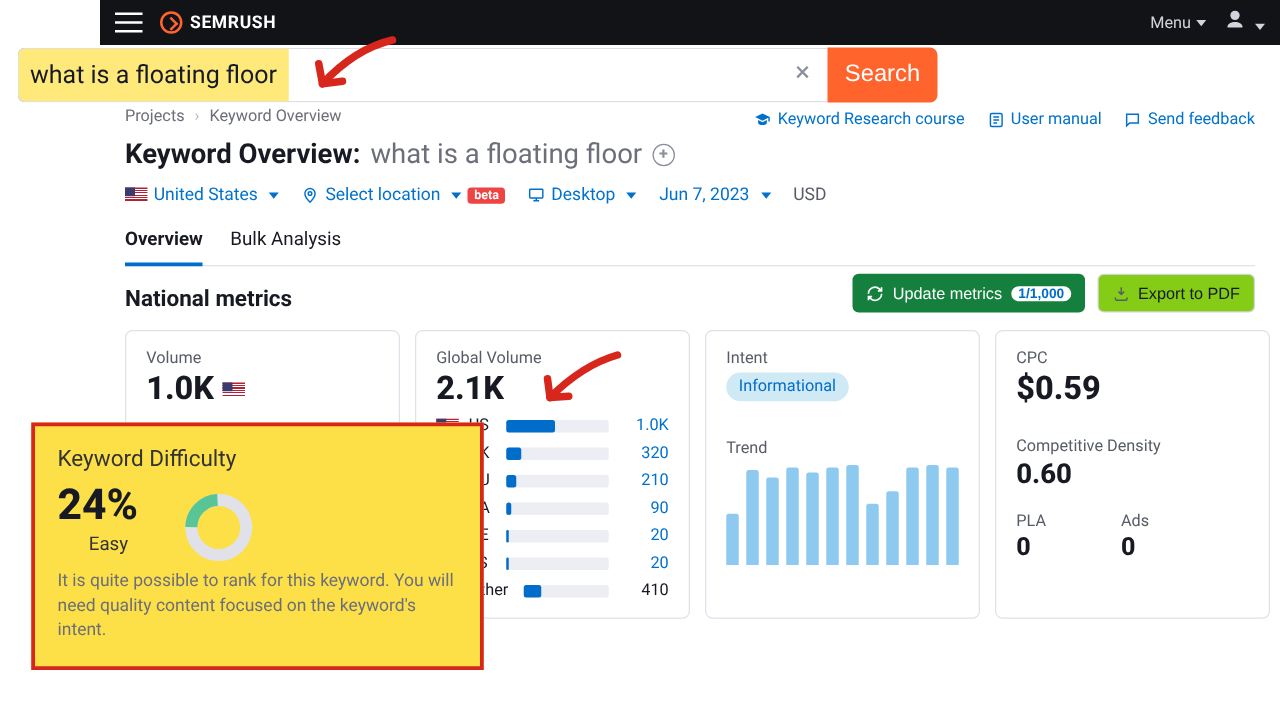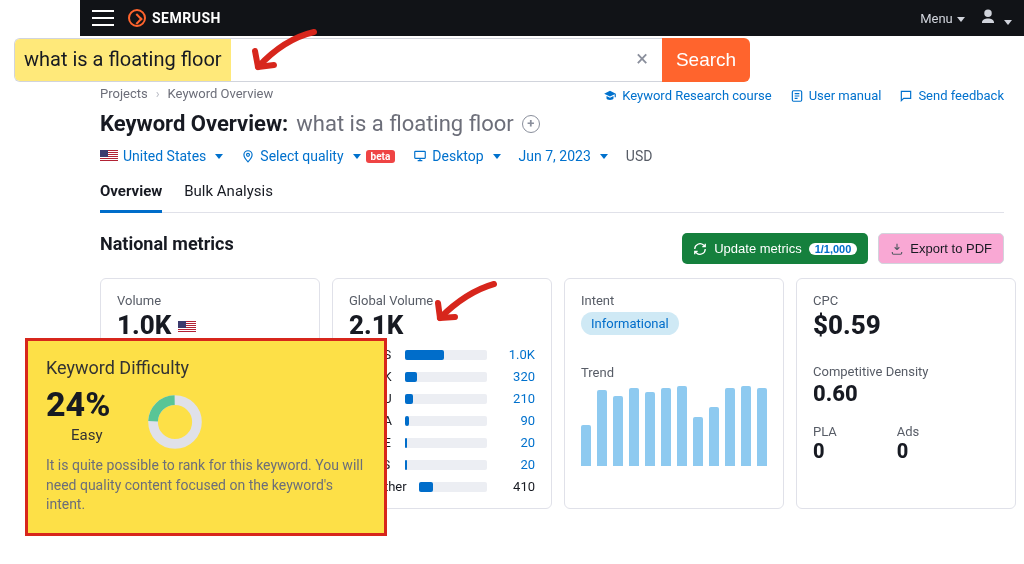--- a/index.html
+++ b/index.html
@@ -37,26 +37,26 @@
   .flag-uk::after{content:"";position:absolute;inset:0;background:linear-gradient(#fff,#fff) center/100% 3px no-repeat, linear-gradient(#fff,#fff) center/3px 100% no-repeat, linear-gradient(#c8102e,#c8102e) center/100% 2px no-repeat, linear-gradient(#c8102e,#c8102e) center/2px 100% no-repeat;}
   .flag-au { display:inline-block; width:18px;height:12px; background:#012169;}
   .flag-ca { display:inline-block; width:18px;height:12px; background:linear-gradient(to right,#d80621 0 25%,#fff 25% 75%,#d80621 75%);}
   .flag-de { display:inline-block; width:18px;height:12px; background:linear-gradient(#000 0 33%,#dd0000 33% 66%,#ffce00 66%);}
   .flag-es { display:inline-block; width:18px;height:12px; background:linear-gradient(#aa151b 0 25%,#f1bf00 25% 75%,#aa151b 75%);}
   .beta { background:#ef4444; color:#fff; font-size:10px; padding:1px 5px; border-radius:3px; font-weight:700;}
   .usd { color:#575c66;}
   .tabs { margin-top:18px; border-bottom:1px solid #e0e1e9; display:flex; gap:22px; font-size:15px;}
   .tab { padding:0 0 10px 0; cursor:pointer; color:#171a22;}
   .tab.active { font-weight:700; border-bottom:3px solid #006dca; margin-bottom:-1px;}
-  .section-head { margin-top:20px; display:flex; align-items:flex-start;}
+  .section-head { margin-top:6px; display:flex; align-items:flex-end;}
   .section-head h3 { font-size:18px; font-weight:700;}
   .actions { margin-left:auto; display:flex; gap:10px;}
   .btn-blue { background:#15803d; color:#fff; border:none; border-radius:5px; padding:7px 11px; font-size:13px; display:flex; align-items:center; gap:7px; cursor:pointer;}
   .pill-white { background:#fff; color:#006dca; border-radius:10px; padding:0 6px; font-size:11px; font-weight:600;}
-  .btn-grey { background:#f9a8d4; border:1px solid #d1d4dc; border-radius:5px; padding:7px 11px; font-size:13px; display:flex; align-items:center; gap:6px; cursor:pointer; color:#171a22;}
+  .btn-grey { background:#84cc16; border:1px solid #d1d4dc; border-radius:5px; padding:7px 11px; font-size:13px; display:flex; align-items:center; gap:6px; cursor:pointer; color:#171a22;}
   .cards { margin-top:14px; display:grid; grid-template-columns: 220px 220px 220px 220px; gap:12px;}
   .card { border:1px solid #e0e1e9; border-radius:6px; padding:14px 16px;}
   .card .label { font-size:13px; color:#575c66;}
   .card .big { font-size:26px; font-weight:800; margin-top:2px;}
   .intent-pill { display:inline-block; background:#cfe9f5; color:#006dca; padding:4px 10px; border-radius:12px; font-size:13px; margin-top:4px;}
   .gv-row { display:flex; align-items:center; gap:8px; font-size:13px; margin-top:7px;}
   .gv-row .bar { flex:1; height:10px; background:#eceef3; position:relative; border-radius:2px;}
   .gv-row .bar > span{ position:absolute; left:0; top:0; bottom:0; background:#006dca; border-radius:2px;}
   .gv-row .val { width:40px; text-align:right; color:#0071cd;}
   .gv-row.other .val { color:#171a22;}
@@ -151,21 +151,21 @@
     <span class="f">
         <span class="flag-us"></span>
         <span>United States</span>
         <span class="chev-down"></span>
       </span>
     <span class="f">
         <svg class="icon" viewBox="0 0 24 24" fill="none" stroke="#0071cd" stroke-width="2">
           <path d="M12 22s7-7 7-12a7 7 0 1 0-14 0c0 5 7 12 7 12z"></path>
           <circle cx="12" cy="10" r="2.5"></circle>
         </svg>
-        <span>Select quality</span>
+        <span>Select location</span>
         <span class="chev-down"></span>
         <span class="beta">beta</span>
       </span>
     <span class="f">
         <svg class="icon" viewBox="0 0 24 24" fill="none" stroke="#0071cd" stroke-width="2">
           <rect x="3" y="4" width="18" height="12" rx="1"></rect>
           <path d="M8 20h8M12 16v4"></path>
         </svg>
         <span>Desktop</span>
         <span class="chev-down"></span>

